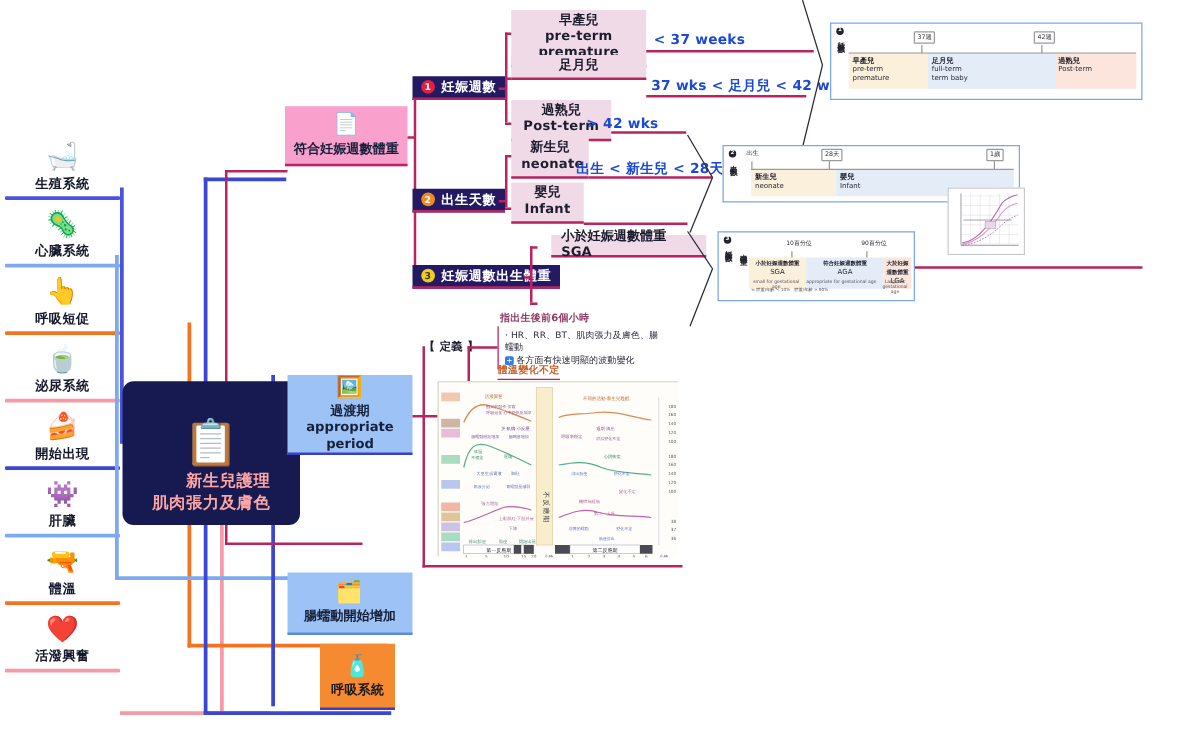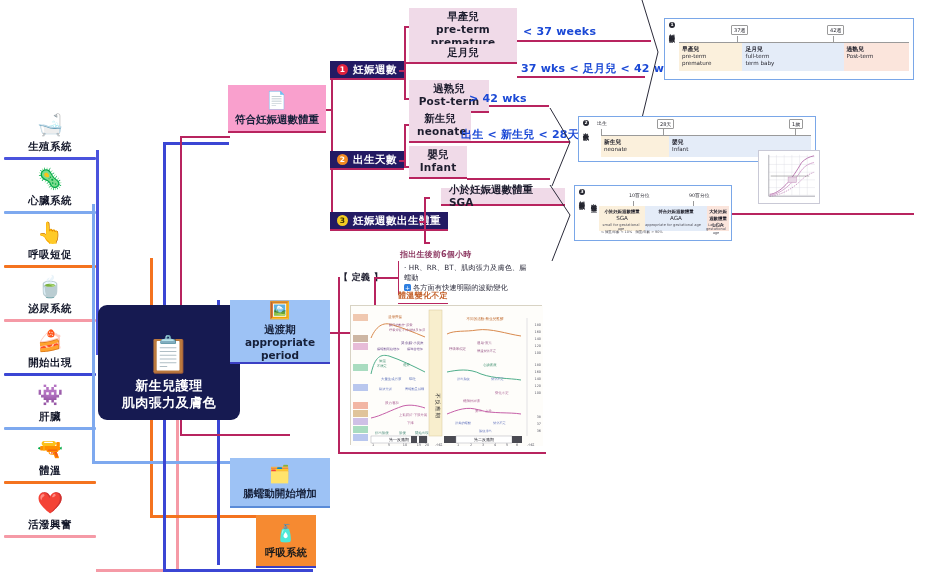--- a/index.html
+++ b/index.html
@@ -22,21 +22,21 @@
 
   
   #center-node{
     left:98px;top:305px;width:142px;height:115px;
     background:#161a51;border-radius:9px;
     display:flex;flex-direction:column;align-items:center;justify-content:flex-end;
     padding-bottom:9px;
   }
   #center-node .ctr-emoji{font-size:36px;line-height:40px;margin-bottom:2px;}
   #center-node .ctr-txt{
-    color:#ffffff;font-size:13px;font-weight:bold;line-height:17px;text-align:center;
+    color:#fca5a5;font-size:13px;font-weight:bold;line-height:17px;text-align:right;
     letter-spacing:.5px;
   }
 
   
   .l1{
     display:flex;flex-direction:column;align-items:center;justify-content:center;
     font-size:10.5px;font-weight:bold;color:#16203a;line-height:13px;text-align:center;
   }
   .l1 .ico{font-size:17px;line-height:20px;margin-bottom:3px;}
   #n-def{left:228px;top:85px;width:98px;height:48px;background:#f9a0cd;border-bottom:2.5px solid #b8245f;}

